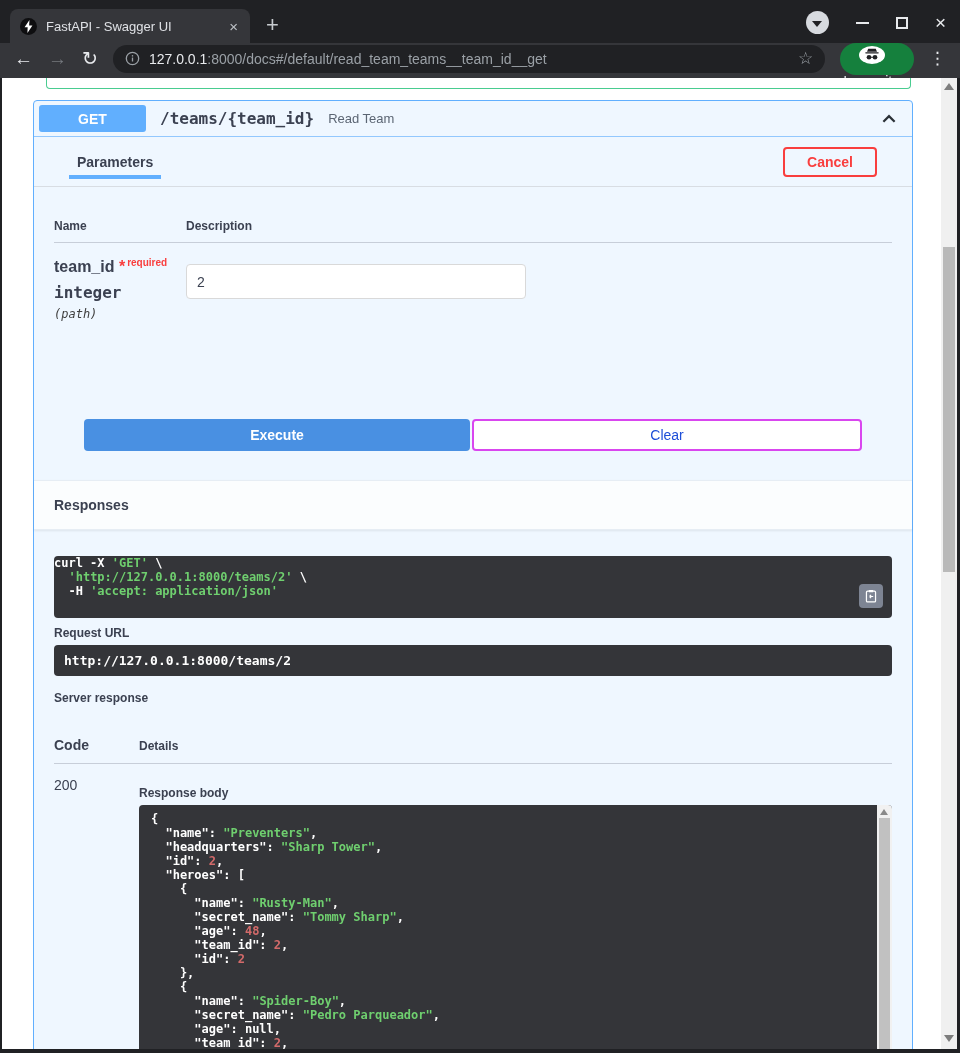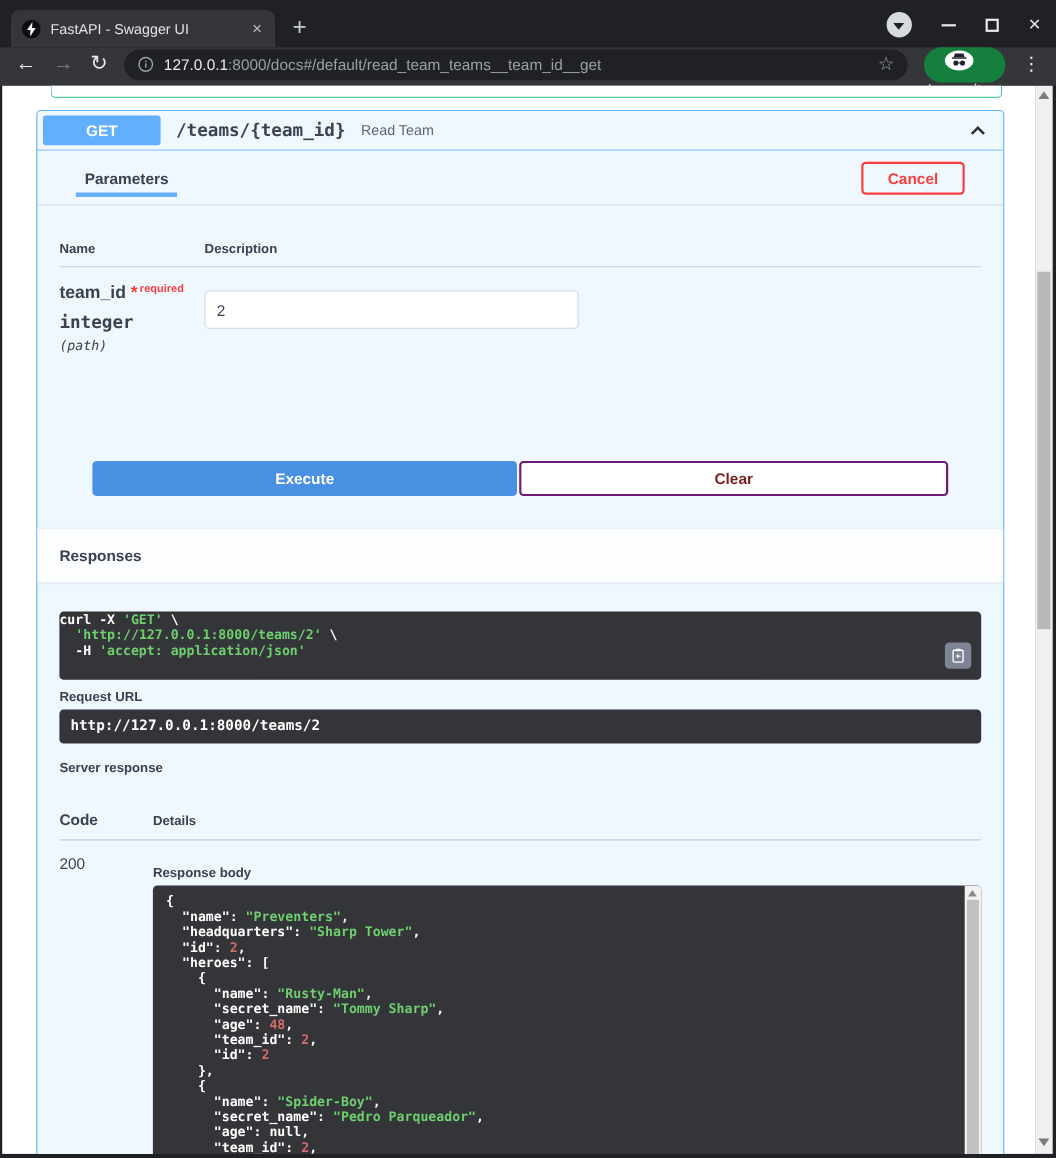--- a/index.html
+++ b/index.html
@@ -61,21 +61,21 @@
   .p-name { font-size:16px; font-weight:bold; color:#3b4151; }
   .req-star { color:#f93e3e; font-weight:bold; }
   .req-label { color:#f93e3e; font-size:10px; vertical-align:super; margin-left:2px; }
   .p-type { font-family:"DejaVu Sans Mono", monospace; font-size:16px; font-weight:bold; color:#3b4151; margin-top:7px; }
   .p-in { font-family:"DejaVu Sans Mono", monospace; font-size:12px; font-style:italic; color:#404040; margin-top:5px; }
   .p-desc-cell { flex:1; }
   .p-input { width:340px; height:35px; margin-top:7px; border:1px solid #d9d9d9; border-radius:4px; padding:0 10px; font-size:14px; color:#3b4151; background:#fff; }
 
   .exec-row { display:flex; gap:2px; margin:60px 30px 0 30px; height:32px; }
   .btn-execute { flex:1; background:#4990e2; border:none; border-radius:4px; color:#fff; font-size:14px; font-weight:bold; }
-  .btn-clear { flex:1; background:#fff; border:2px solid #701a75; border-radius:4px; color:#7f1d1d; font-size:14px; font-weight:bold; }
+  .btn-clear { flex:1; background:#fff; border:2px solid #d946ef; border-radius:4px; color:#1d4ed8; font-size:14px; font-weight:normal; }
 
   .responses-header { margin-top:29px; height:50px; background:#fbfdfe; border-top:1px solid #e6edf4; border-bottom:1px solid #e6edf4; display:flex; align-items:center; padding:0 20px; box-shadow:0 1px 2px rgba(0,0,0,.08); }
   .responses-header h4 { font-size:14px; color:#3b4151; }
 
   .responses-inner { padding:20px; }
   .mini-label { font-size:12px; font-weight:bold; color:#3b4151;margin-top:21px; }
   .lbl-curl { margin-top:8px; }
   .code-dark { background:#343539; border-radius:4px; color:#fff; }
   .curl-block { margin-top:6px; position:relative; min-height:62px; }
   .code-line { white-space:pre; font-family:"DejaVu Sans Mono", monospace; font-weight:bold; font-size:12px; line-height:14px; }

